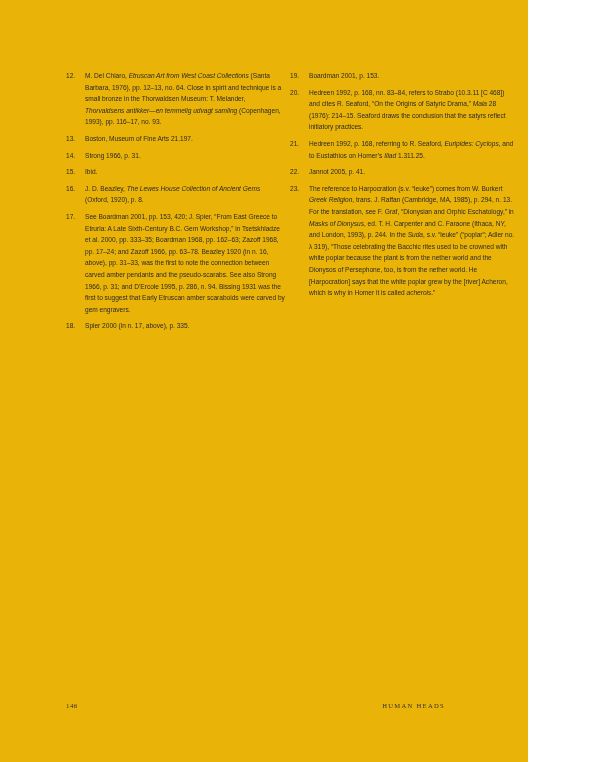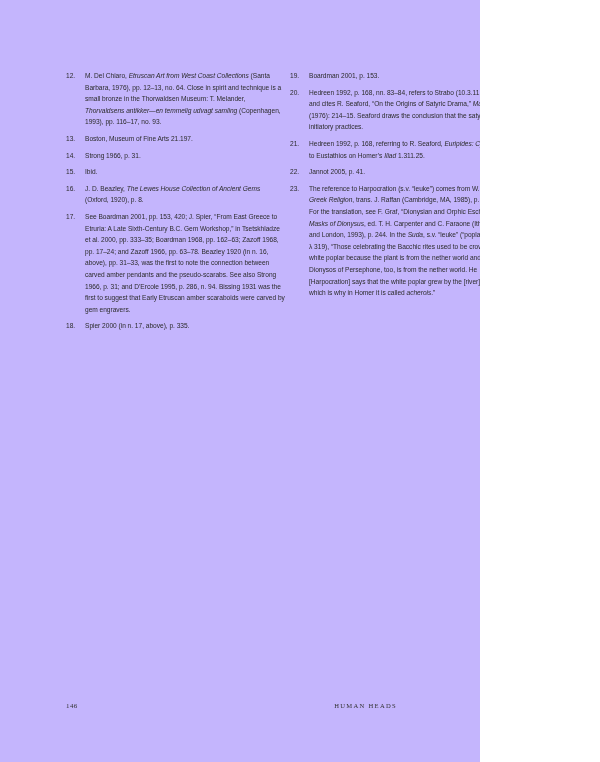--- a/index.html
+++ b/index.html
@@ -2,23 +2,23 @@
 <html><head>
 <meta charset="utf-8">
 <style>
   html, body {
     margin: 0;
     padding: 0;
     background: #ffffff;
   }
   .page {
     position: relative;
-    width: 480px;
+    width: 528px;
     height: 762px;
-    background: #c4b5fd;
+    background: #eab308;
     font-family: "Liberation Sans", sans-serif;
     color: #2b2b2b;
     overflow: hidden;
   }
   .col {
     position: absolute;
     top: 70px;
   }
   .col-left  { left: 66px;  width: 219px; }
   .col-right { left: 290px; width: 227px; }

